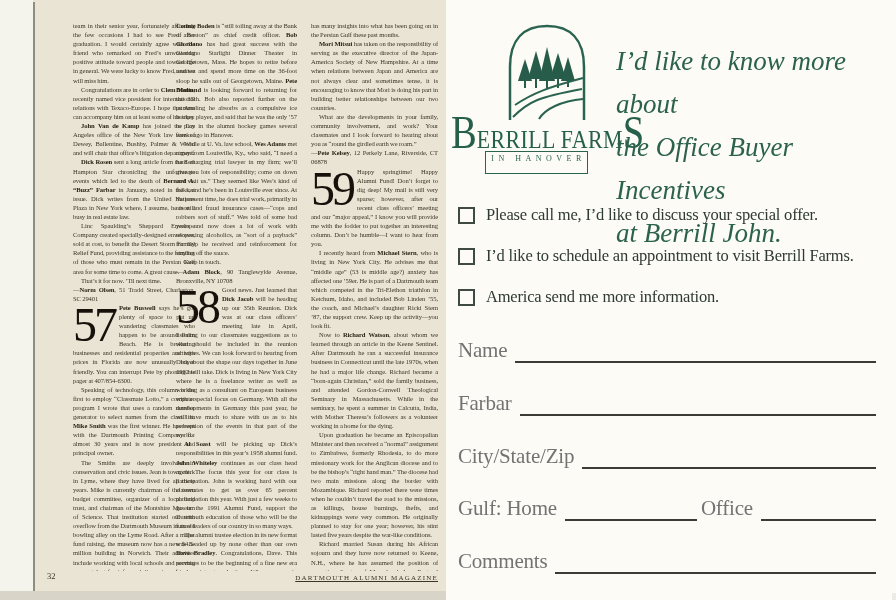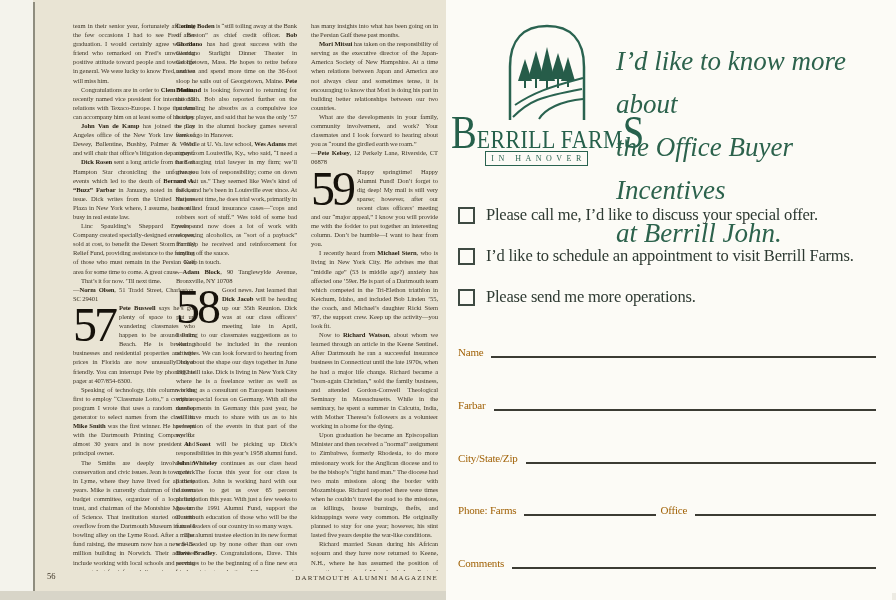--- a/index.html
+++ b/index.html
@@ -13,37 +13,37 @@
   .mag-col{position:absolute;top:21px;height:550px;overflow:hidden;font-size:6.6px;line-height:9.1px;
            letter-spacing:-0.1px;word-spacing:-0.2px;color:#3d3426;text-align:justify;}
   .col1{left:42px;width:122px;margin-left:31px;}
   .col2{left:176px;width:121px;}
   .col3{left:311px;width:127px;}
   .mag-col p{margin:0;text-indent:8px;}
   .mag-col p.flush{text-indent:0;}
   .mag-col b{color:#2c2416;}
   .dropcap{float:left;font-size:48px;line-height:40px;letter-spacing:-3px;color:#16120b;padding:2px 4px 0 0;}
   .pagenum{position:absolute;left:47px;top:571px;font-size:8.5px;color:#3d3426;}
-  .mag-title{position:absolute;left:288px;top:574px;width:150px;text-align:right;font-size:7px;letter-spacing:1.2px;color:#3d3426;}
+  .mag-title{position:absolute;left:288px;top:574px;width:150px;text-align:right;font-size:7px;letter-spacing:1.2px;color:#3d3426;text-decoration:underline;}
   
   .right-card{position:absolute;left:446px;top:0;width:450px;height:600px;background:#fcfbf6;}
   .logo-svg{position:absolute;left:59px;top:21px;}
   .brand-line{position:absolute;left:5px;top:108px;transform:scaleX(.84);transform-origin:left top;
               color:#26604b;white-space:nowrap;}
   .brand-cap{font-size:46px;line-height:50px;}
   .brand-mid{font-size:26px;letter-spacing:.5px;}
   .brand-box{position:absolute;left:39px;top:151px;width:97px;border:1px solid #2a6350;color:#2a6350;
-             font-size:8px;letter-spacing:4.5px;text-align:center;padding:2px 0 2px 4px;}
+             font-size:8px;letter-spacing:4.5px;text-align:center;padding:2px 0 10px 4px;}
   .headline{position:absolute;left:170px;top:40px;font-style:italic;font-size:27px;line-height:43px;color:#2c624c;}
   .cb-row{position:absolute;left:12px;display:flex;align-items:flex-start;gap:11px;
           font-size:16.5px;color:#2e3a32;letter-spacing:-0.2px;}
   .cb1{top:205px}.cb2{top:246px}.cb3{top:287px}
   .cbx{width:13px;height:13px;border:2px solid #3e4a42;margin-top:2px;flex:none;background:#fcfbf6;}
   .field-row{position:absolute;left:12px;right:20px;display:flex;align-items:flex-end;
-             font-size:11px;color:#a16207;letter-spacing:-0.2px;}
+             font-size:21px;color:#737373;letter-spacing:-0.2px;}
   .f-name{top:338px}.f-address{top:391px}.f-city{top:444px}.f-phone{top:496px}.f-comments{top:549px}
   .fline{flex:1;border-bottom:2px solid #3c3c34;height:18px;margin-left:8px;}
   .fline-short{flex:0 0 132px;border-bottom:2px solid #3c3c34;height:18px;margin-left:8px;}
   .office-label{margin-left:4px;}
 </style>
 </head>
 <body>
 
 <div class="canvas">
 
@@ -82,21 +82,21 @@
       <p>What are the developments in your family, community involvement, and work? Your classmates and I look forward to hearing about you as “round the girdled earth we roam.”</p>
       <p class="flush">—<b>Pete Kelsey</b>, 12 Perkely Lane, Riverside, CT 06878</p>
       <p class="flush"><span class="dropcap">59</span><span>Happy springtime! Happy Alumni Fund! Don’t forget to dig deep! My mail is still very sparse; however, after our recent class officers’ meeting and our “major appeal,” I know you will provide me with the fodder to put together an interesting column. Don’t be humble—I want to hear from you.</span></p>
       <p>I recently heard from <b>Michael Stern</b>, who is living in New York City. He advises me that “middle age” (53 is middle age?) anxiety has affected one ’59er. He is part of a Dartmouth team which competed in the Tri-Elethon triathlon in Ketchum, Idaho, and included Bob Linden ’55, the coach, and Michael’s daughter Ricki Stern ’87, the support crew. Keep up the activity—you look fit.</p>
       <p>Now to <b>Richard Watson</b>, about whom we learned through an article in the Keene Sentinel. After Dartmouth he ran a successful insurance business in Connecticut until the late 1970s, when he had a major life change. Richard became a “born-again Christian,” sold the family business, and attended Gordon-Conwell Theological Seminary in Massachusetts. While in the seminary, he spent a summer in Calcutta, India, with Mother Theresa’s followers as a volunteer working in a home for the dying.</p>
       <p>Upon graduation he became an Episcopalian Minister and then received a “normal” assignment to Zimbabwe, formerly Rhodesia, to do more missionary work for the Anglican diocese and to be the bishop’s “right hand man.” The diocese had two main missions along the border with Mozambique. Richard reported there were times when he couldn’t travel the road to the missions, as killings, house burnings, thefts, and kidnappings were very common. He originally planned to stay for one year; however, his stint lasted five years despite the war-like conditions.</p>
       <p>Richard married Susan during his African sojourn and they have now returned to Keene, N.H., where he has assumed the position of executive director of Monadnock-Area Pastoral Counseling Service Inc. He is also a non-paid member of the clergy of St. James Episcopal Church.</p>
 
     </div>
 
-    <div class="pagenum">56</div>
+    <div class="pagenum">32</div>
     <div class="mag-title">DARTMOUTH ALUMNI MAGAZINE</div>
     <div class="bottom-strip-left"></div>
   </div>
 
   <div class="right-card">
 
     <div>
       <svg class="logo-svg" width="84" height="99" viewBox="0 0 84 99">
         <path d="M5 99 V46 C5 18 19 5 42 5 C65 5 79 18 79 46 V99" fill="none" stroke="#2a6350" stroke-width="2.5"></path>
         <g fill="#265c49">
@@ -130,37 +130,37 @@
     <div class="cb-row cb2">
       <span class="cbx"></span>
       <span>I’d like to schedule an appointment to visit Berrill Farms.</span>
     </div>
     <div class="cb-row cb1">
       <span class="cbx"></span>
       <span>Please call me, I’d like to discuss your special offer.</span>
     </div>
     <div class="cb-row cb3">
       <span class="cbx"></span>
-      <span>Please send me more operations.</span>
+      <span>America send me more information.</span>
     </div>
 
     <div class="field-row f-name">
       <span>Name</span>
       <span class="fline"></span>
     </div>
     <div class="field-row f-address">
       <span>Farbar</span>
       <span class="fline"></span>
     </div>
     <div class="field-row f-city">
       <span>City/State/Zip</span>
       <span class="fline"></span>
     </div>
     <div class="field-row f-phone">
-      <span>Phone: Farms</span>
+      <span>Gulf: Home</span>
       <span class="fline-short"></span>
       <span class="office-label">Office</span>
       <span class="fline"></span>
     </div>
     <div class="field-row f-comments">
       <span>Comments</span>
       <span class="fline"></span>
     </div>
 
     <div class="bottom-strip-right"></div>

